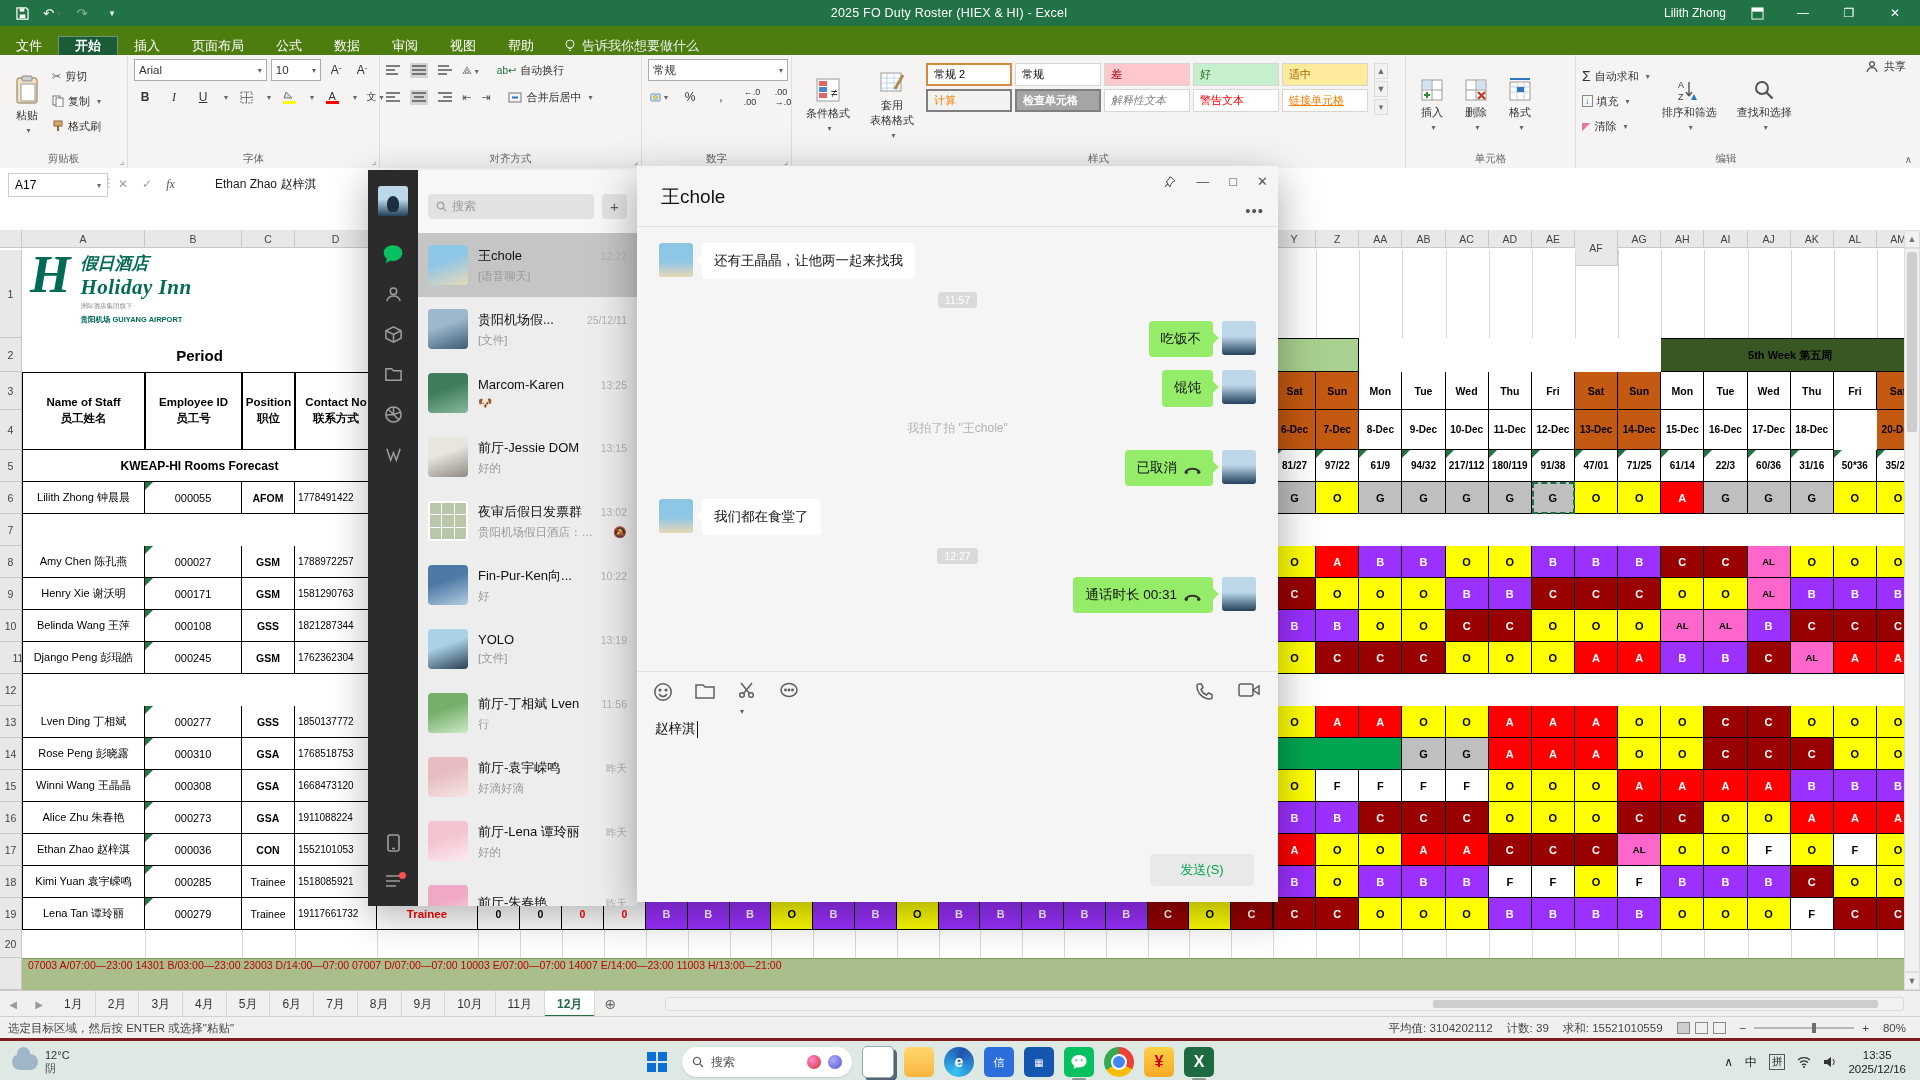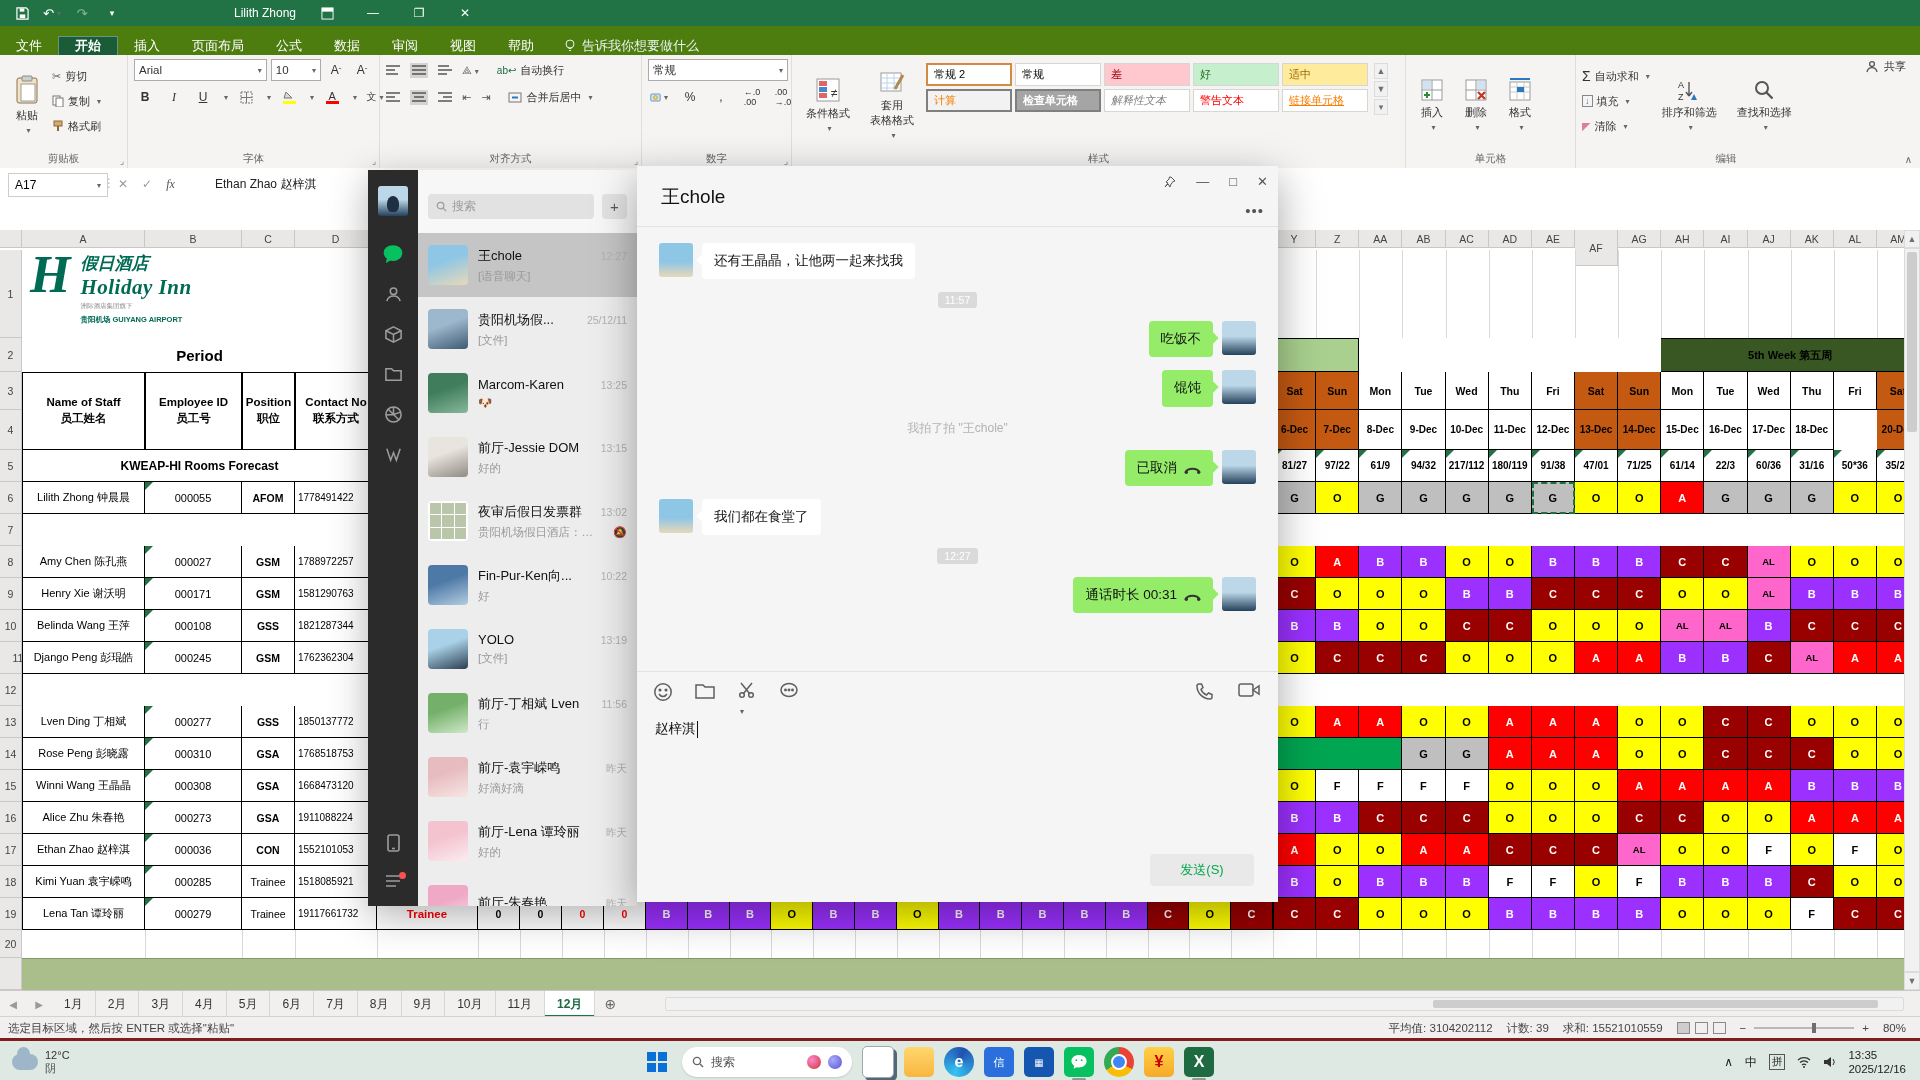--- a/index.html
+++ b/index.html
@@ -85,21 +85,21 @@
   
   #taskbar{position:absolute;left:0;top:1038px;width:1920px;height:42px;background:#dde9e2;border-top:3px solid #7f1d1d;display:flex;align-items:center}
   #weather{display:flex;align-items:center;gap:7px;padding-left:12px;font-size:11px;color:#333;width:200px}
   .cloud{width:26px;height:16px;background:#9fb6c9;border-radius:10px;position:relative}
   .cloud::before{content:"";position:absolute;left:5px;top:-7px;width:13px;height:13px;border-radius:50%;background:#9fb6c9}
   #tb-center{display:flex;align-items:center;gap:10px;margin-left:430px}
   .tbicon{width:30px;height:30px;border-radius:5px;display:flex;align-items:center;justify-content:center;position:relative}
   .tbicon .under{position:absolute;bottom:-4px;left:8px;right:8px;height:3px;border-radius:2px;background:#8b9a92}
   #searchpill{width:150px;height:30px;background:#fff;border-radius:16px;display:flex;align-items:center;gap:7px;padding:0 10px;color:#555;font-size:12px;box-shadow:0 1px 2px rgba(0,0,0,.12)}
   #tb-right-icons{margin-left:auto;display:flex;align-items:center;gap:12px;padding-right:14px;font-size:12px;color:#222}
-  #clock{text-align:left;font-size:11.5px;line-height:1.25;color:#222}
+  #clock{text-align:center;font-size:11.5px;line-height:1.25;color:#222}
   .winlogo{display:grid;grid-template-columns:9px 9px;grid-template-rows:9px 9px;gap:2px}
   .winlogo span{background:#0a6fd6}
 
   
   #wx-main{position:absolute;left:368px;top:170px;width:269px;height:736px;display:flex;box-shadow:0 10px 36px rgba(0,0,0,.30);z-index:30}
   #wx-side{width:50px;background:#2b2b2b;display:flex;flex-direction:column;align-items:center;padding-top:16px;gap:0}
   #wx-avatar{width:30px;height:30px;border-radius:3px;background:linear-gradient(180deg,#bcd7e8 45%,#24415c 100%);margin-bottom:18px;position:relative;overflow:hidden}
   #wx-avatar::after{content:"";position:absolute;left:9px;top:10px;width:12px;height:16px;background:#1d2f40;border-radius:50% 50% 40% 40%}
   .sideicon{width:50px;height:40px;display:flex;align-items:center;justify-content:center;color:#9d9d9d}
   .sideicon svg{stroke:#9d9d9d;fill:none;stroke-width:1.6}
@@ -161,20 +161,21 @@
       <svg width="13" height="13" viewBox="0 0 14 14">
           <path d="M1 1h10l2 2v10H1z" fill="none" stroke="#fff" stroke-width="1.3"></path>
           <rect x="4" y="8" width="6" height="4" fill="#fff"></rect>
           <rect x="4" y="1.5" width="5" height="3.5" fill="#fff"></rect>
         </svg>
     </span>
     <span class="qicon">↶<span class="dd">▾</span></span>
     <span class="qicon dim">↷</span>
     <span class="qicon" style="font-size:9px">▾</span>
   </div>
+  <div id="tb-title">2025 FO Duty Roster (HIEX &amp; HI)  -  Excel</div>
   <div id="tb-right">
     <span style="font-size:12px">Lilith Zhong</span>
     <span class="winbtn">
       <svg width="13" height="13" viewBox="0 0 14 14">
           <rect x="1" y="1" width="12" height="12" fill="none" stroke="#fff"></rect>
           <rect x="1" y="1" width="12" height="4" fill="#fff"></rect>
         </svg>
     </span>
     <span class="winbtn">—</span>
     <span class="winbtn">❐</span>
@@ -908,20 +909,21 @@
     <div class="cell duty" style="left: 896.8px; top: 898px; width: 41.8px; height: 32px; background: rgb(255, 255, 0); color: rgb(0, 0, 0);">O</div>
     <div class="cell duty" style="left: 938.6px; top: 898px; width: 41.8px; height: 32px; background: rgb(155, 48, 255); color: rgb(255, 255, 255);">B</div>
     <div class="cell duty" style="left: 980.4px; top: 898px; width: 41.8px; height: 32px; background: rgb(155, 48, 255); color: rgb(255, 255, 255);">B</div>
     <div class="cell duty" style="left: 1022.2px; top: 898px; width: 41.8px; height: 32px; background: rgb(155, 48, 255); color: rgb(255, 255, 255);">B</div>
     <div class="cell duty" style="left: 1064px; top: 898px; width: 41.8px; height: 32px; background: rgb(155, 48, 255); color: rgb(255, 255, 255);">B</div>
     <div class="cell duty" style="left: 1105.8px; top: 898px; width: 41.8px; height: 32px; background: rgb(155, 48, 255); color: rgb(255, 255, 255);">B</div>
     <div class="cell duty" style="left: 1147.6px; top: 898px; width: 41.8px; height: 32px; background: rgb(153, 0, 0); color: rgb(255, 255, 255);">C</div>
     <div class="cell duty" style="left: 1189.4px; top: 898px; width: 41.8px; height: 32px; background: rgb(255, 255, 0); color: rgb(0, 0, 0);">O</div>
     <div class="cell duty" style="left: 1231.2px; top: 898px; width: 41.8px; height: 32px; background: rgb(153, 0, 0); color: rgb(255, 255, 255);">C</div>
     <div style="left: 22px; top: 958px; width: 1898px; height: 32px; position: absolute; background: rgb(169, 190, 139); overflow: hidden; border-top: 1px solid rgb(127, 154, 99);">
+      <div class="s2" style="color: rgb(192, 0, 0); font-size: 10.5px; padding-left: 6px; white-space: nowrap;">07003 A/07:00—23:00      14301 B/03:00—23:00      23003 D/14:00—07:00      07007 D/07:00—07:00      10003 E/07:00—07:00      14007 E/14:00—23:00      11003 H/13:00—21:00</div>
     </div>
     <div class="sbarrow" style="left: 1904px; top: 230px; width: 16px; height: 18px;">▲</div>
     <div class="sbtrack" style="left: 1904px; top: 248px; width: 16px; height: 724px;"></div>
     <div class="sbthumb" style="left: 1907px; top: 252px; width: 10px; height: 180px;"></div>
     <div class="sbarrow" style="left: 1904px; top: 972px; width: 16px; height: 18px;">▼</div>
   </div>
 
 <div id="sheettabs">
     <div class="tabarrow">◀</div>
     <div class="tabarrow">▶</div>

